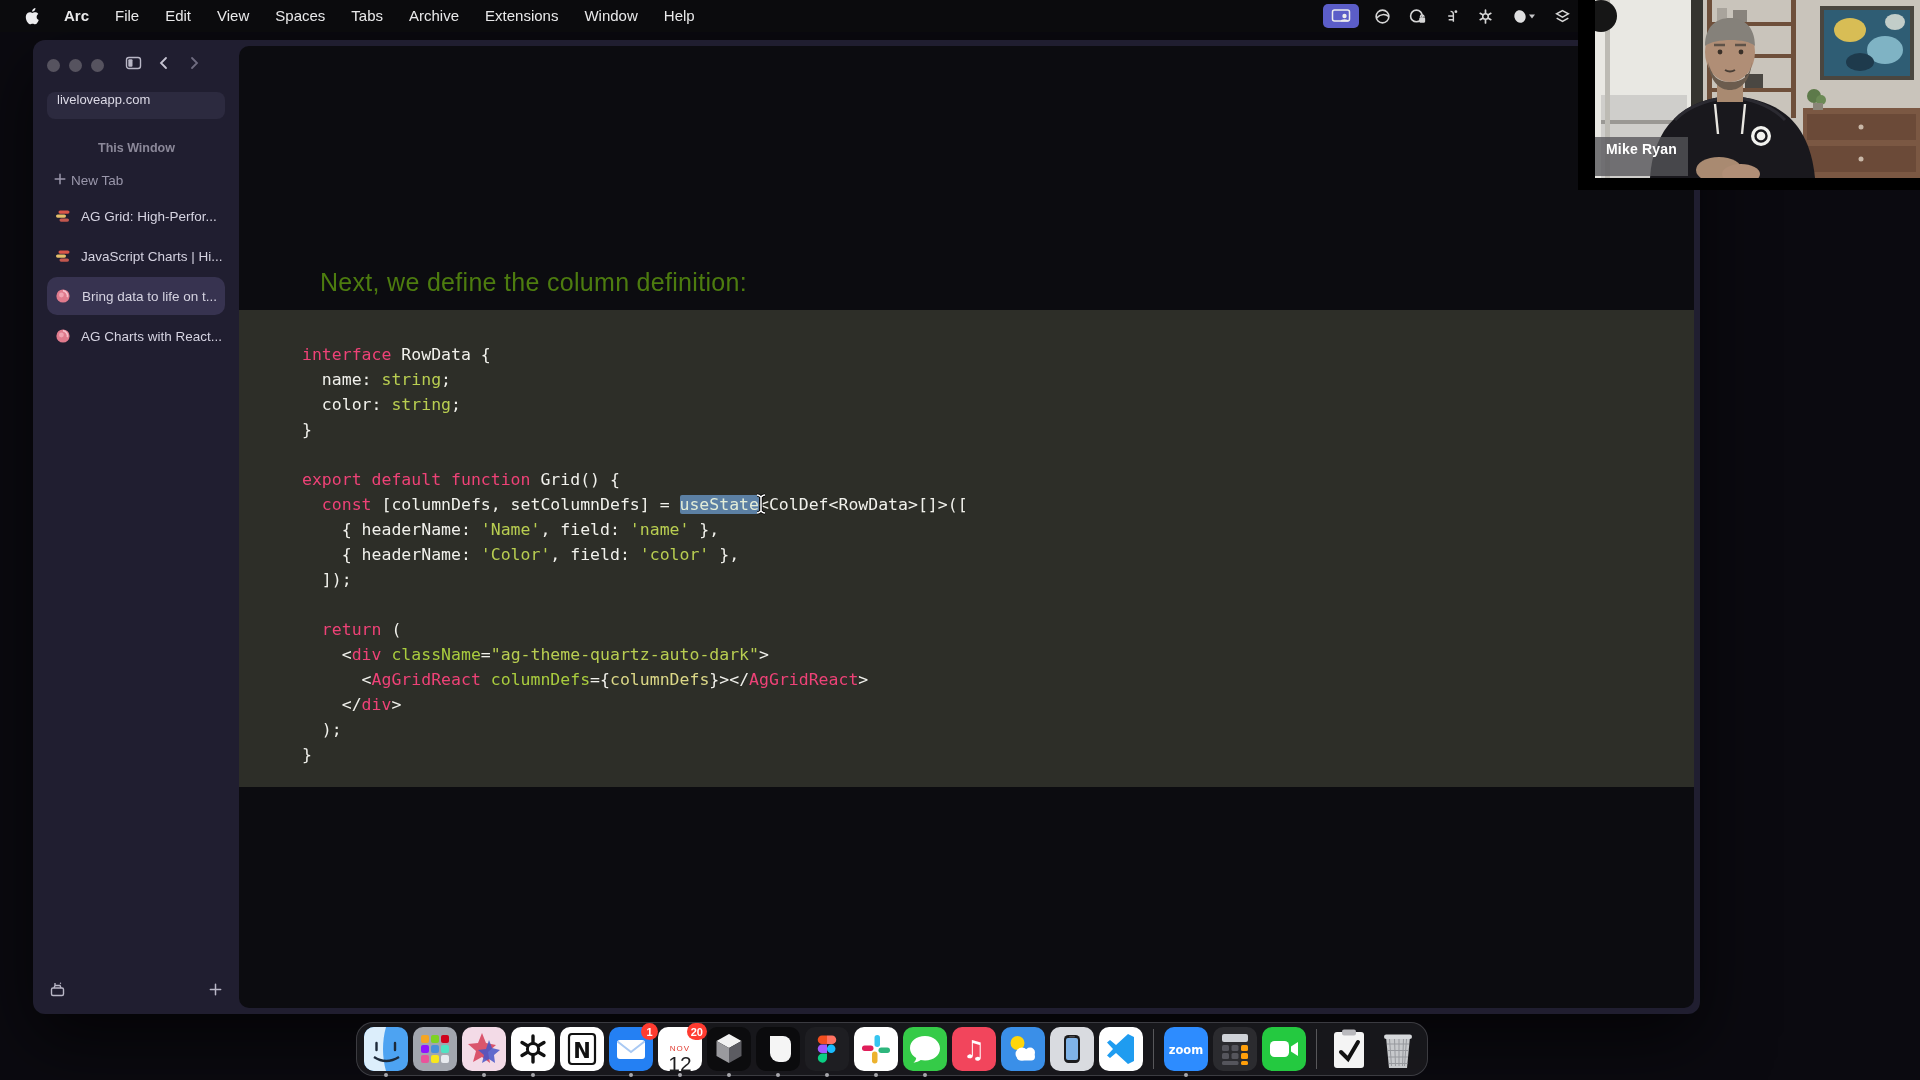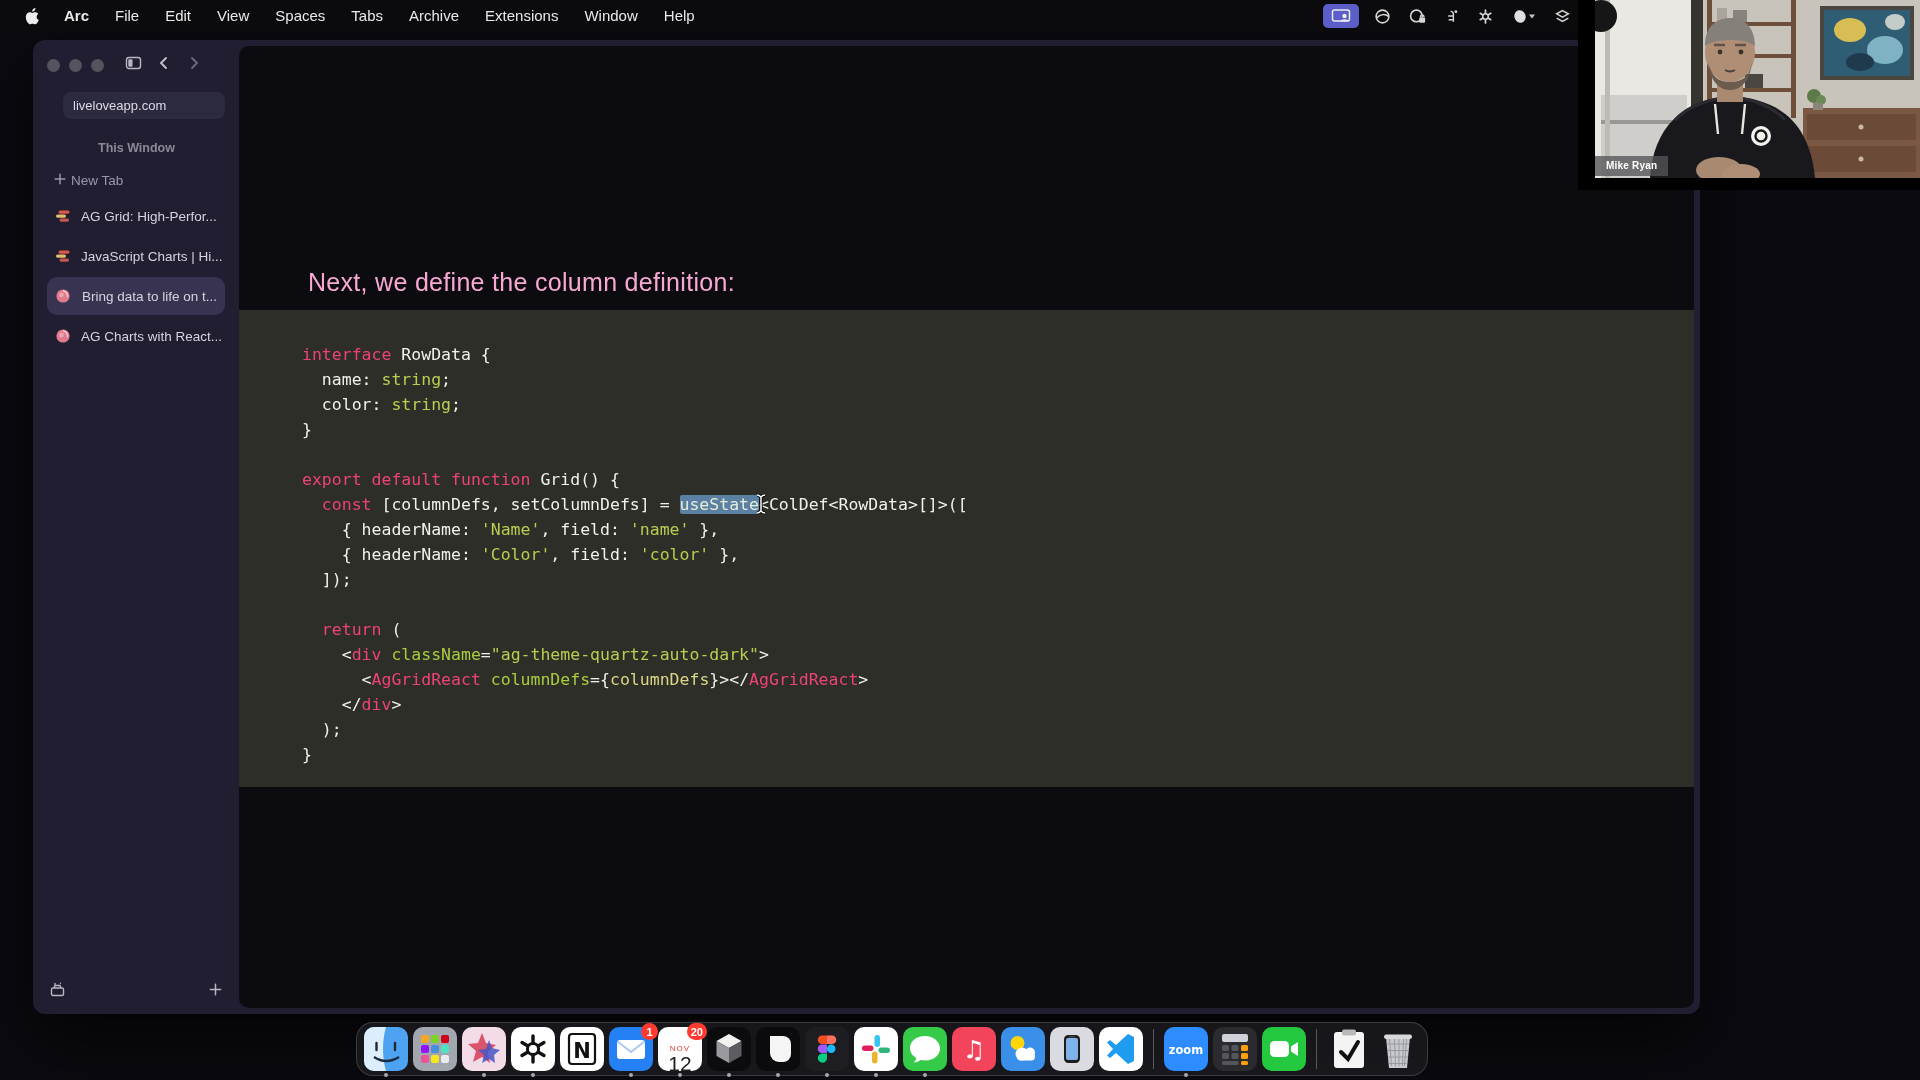--- a/index.html
+++ b/index.html
@@ -16,42 +16,42 @@
   .status-icon.active{background:#6264d8;border-radius:5px;margin:0 6px;height:24px;padding:0 8px;}
   .cc-dot{width:7px;height:7px;border-radius:50%;background:#66d36e;margin-left:4px;}
   .clock{padding:0 10px;font-size:14px;color:#e9e9ea;}
   
   .window{position:absolute;left:33px;top:40px;width:1667px;height:974px;border-radius:12px;
     background:#201e30;box-shadow:0 25px 70px rgba(0,0,0,.65);display:flex;z-index:1;}
   .sidebar{width:206px;flex:none;display:flex;flex-direction:column;padding:14px 14px 12px;position:relative;box-sizing:border-box;}
   .topbar{display:flex;align-items:center;gap:9px;height:22px;}
   .tl{width:13px;height:13px;border-radius:50%;background:#56535f;}
   .navicons{display:flex;align-items:center;gap:14px;margin-left:12px;}
-  .urlbar{margin-top:16px;height:27px;background:#2c2a3f;border-radius:8px;display:flex;align-items:center;
-    padding:0 10px;color:#dcdae6;font-size:13px;margin-left:16px;}
+  .urlbar{margin-top:16px;height:27px;background:#2c2a3f;border-radius:8px;display:flex;
+    padding:0 10px;color:#dcdae6;font-size:13px;}
   .section-label{margin-top:22px;color:#8b8899;font-size:12.5px;font-weight:bold;padding-left:4px;margin-left:47px;}
   .newtab{margin-top:10px;height:30px;display:flex;align-items:center;gap:4px;color:#9a97ab;font-size:13.5px;padding:0 6px;border-radius:8px;}
   .tab{height:38px;display:flex;align-items:center;gap:10px;color:#d5d3e1;font-size:13.5px;
     padding:0 8px;border-radius:10px;margin-top:2px;white-space:nowrap;overflow:hidden;}
   .tab.selected{background:#373350;justify-content:space-between;}
   .tab .fav{flex:none;width:16px;height:16px;}
   .sidebar-bottom{position:absolute;bottom:12px;left:16px;right:16px;display:flex;justify-content:space-between;align-items:center;}
   .content{flex:1;margin:6px 6px 6px 0;background:#0c0c10;border-radius:10px;position:relative;overflow:hidden;}
-  .page-heading{position:absolute;left:69px;top:222px;color:#f9a8d4;font-size:25px;letter-spacing:.3px;font-weight:500;}
+  .page-heading{position:absolute;left:81px;top:222px;color:#4d7c0f;font-size:25px;letter-spacing:.3px;font-weight:500;}
   .codeblock{position:absolute;left:0;top:264px;width:100%;height:477px;background:#2d2e28;box-sizing:border-box;
     padding:32px 0 0 63px;font-family:"DejaVu Sans Mono",monospace;font-size:16.5px;line-height:25px;white-space:pre;}
   .tk-k{color:#ee4277}.tk-p{color:#f1f1ec}.tk-s{color:#b9ce51}.tk-a{color:#a9cc3e}.tk-y{color:#dbd787}
   .tk-sel{background:#5c80a4;color:#e3edd8;border-radius:2px;text-align:right;}
   .ibeam{display:inline-block;width:0;position:relative;vertical-align:baseline;}
   .ibeam svg{position:absolute;left:-4px;top:-17px;}
   
   .video{position:absolute;left:1578px;top:0;width:342px;height:190px;background:#000;z-index:9;}
   .video .scene{position:absolute;left:17px;top:0;width:325px;height:178px;}
   .name-label{position:absolute;left:17px;bottom:14px;background:rgba(85,85,88,.78);color:#fff;
-    font-size:10px;font-weight:bold;padding:4px 11px 5px;letter-spacing:.2px;}
+    font-size:14px;font-weight:bold;padding:4px 11px 19px;letter-spacing:.2px;}
   
   .dock{position:absolute;left:356px;top:1022px;height:52px;background:rgba(28,28,32,.78);
     border:1px solid rgba(130,130,138,.35);border-radius:17px;display:flex;align-items:center;
     padding:0 7px;gap:5px;z-index:6;}
   .dock-icon{width:44px;height:44px;border-radius:10px;position:relative;flex:none;}
   .dock-icon svg{display:block;width:44px;height:44px;}
   .dock-sep{width:1px;height:40px;background:rgba(255,255,255,.28);margin:0 5px;flex:none;}
   .badge{position:absolute;top:-4px;right:-5px;min-width:17px;height:17px;border-radius:9px;background:#ff3b30;
     color:#fff;font-size:11px;font-weight:bold;display:flex;align-items:center;justify-content:center;padding:0 4px;box-sizing:border-box;z-index:2;}
   .run-dot{position:absolute;left:50%;bottom:-6px;width:4px;height:4px;border-radius:50%;background:#a8a8ad;transform:translateX(-50%);}

